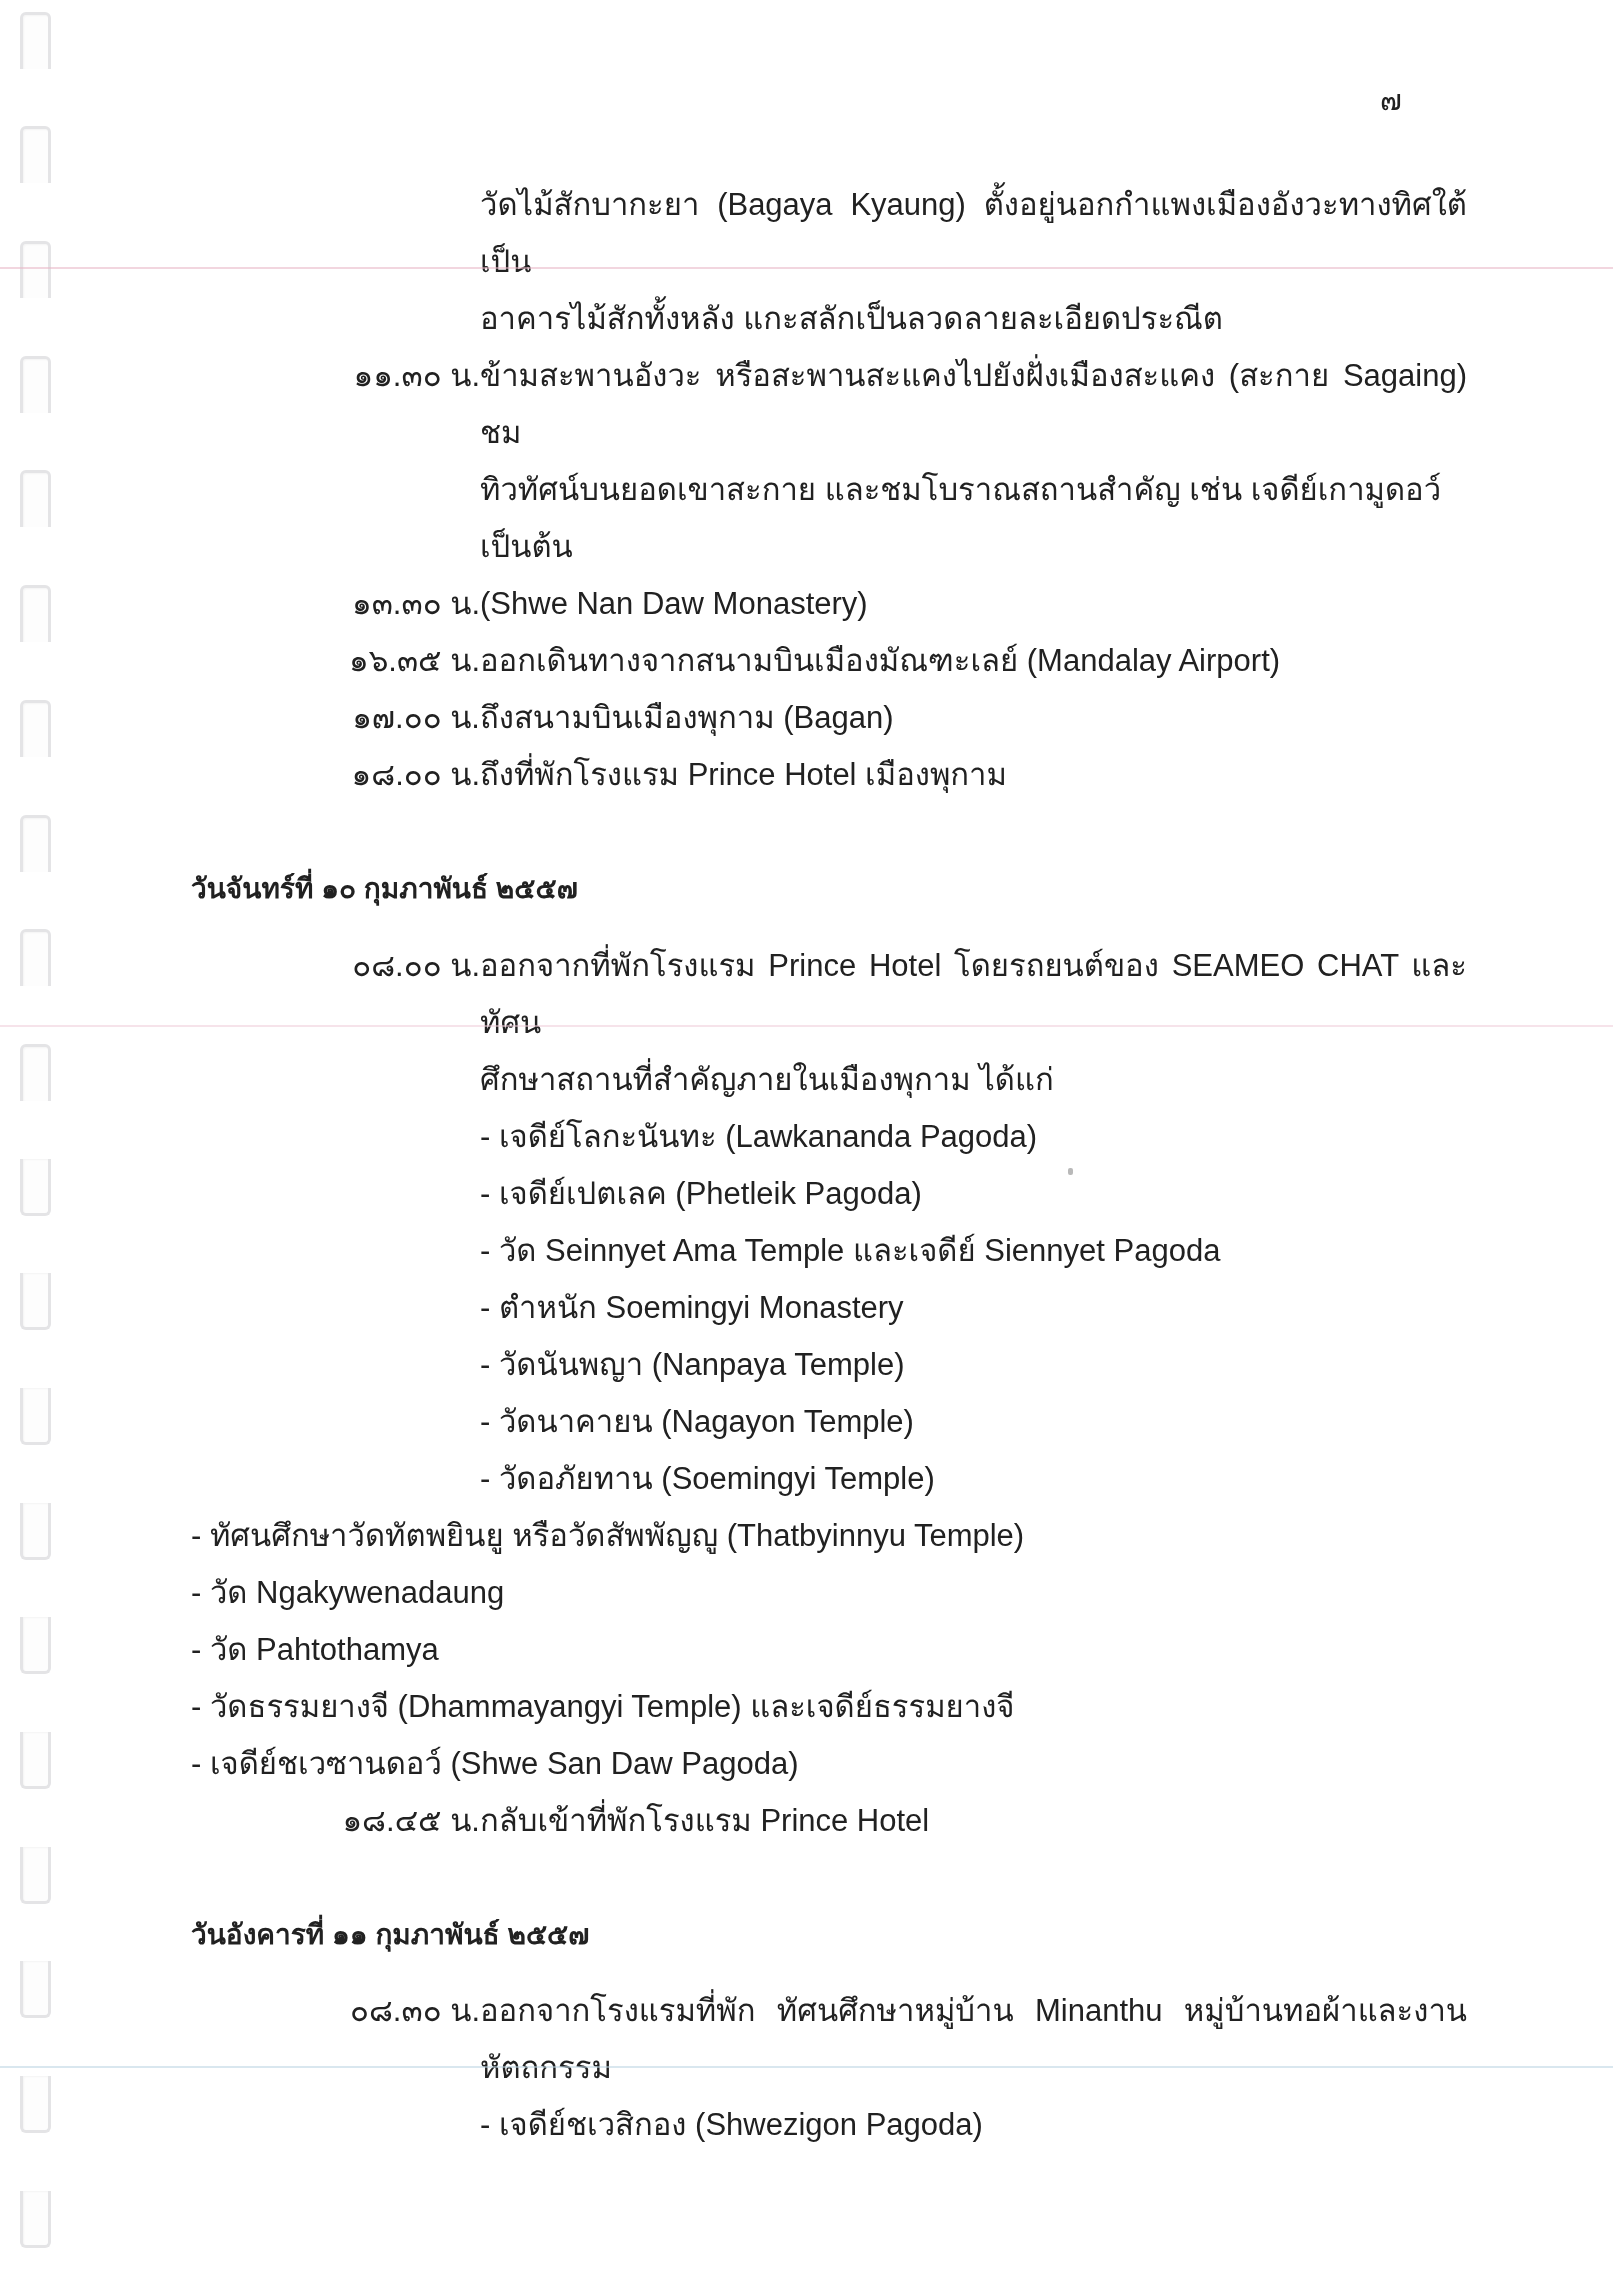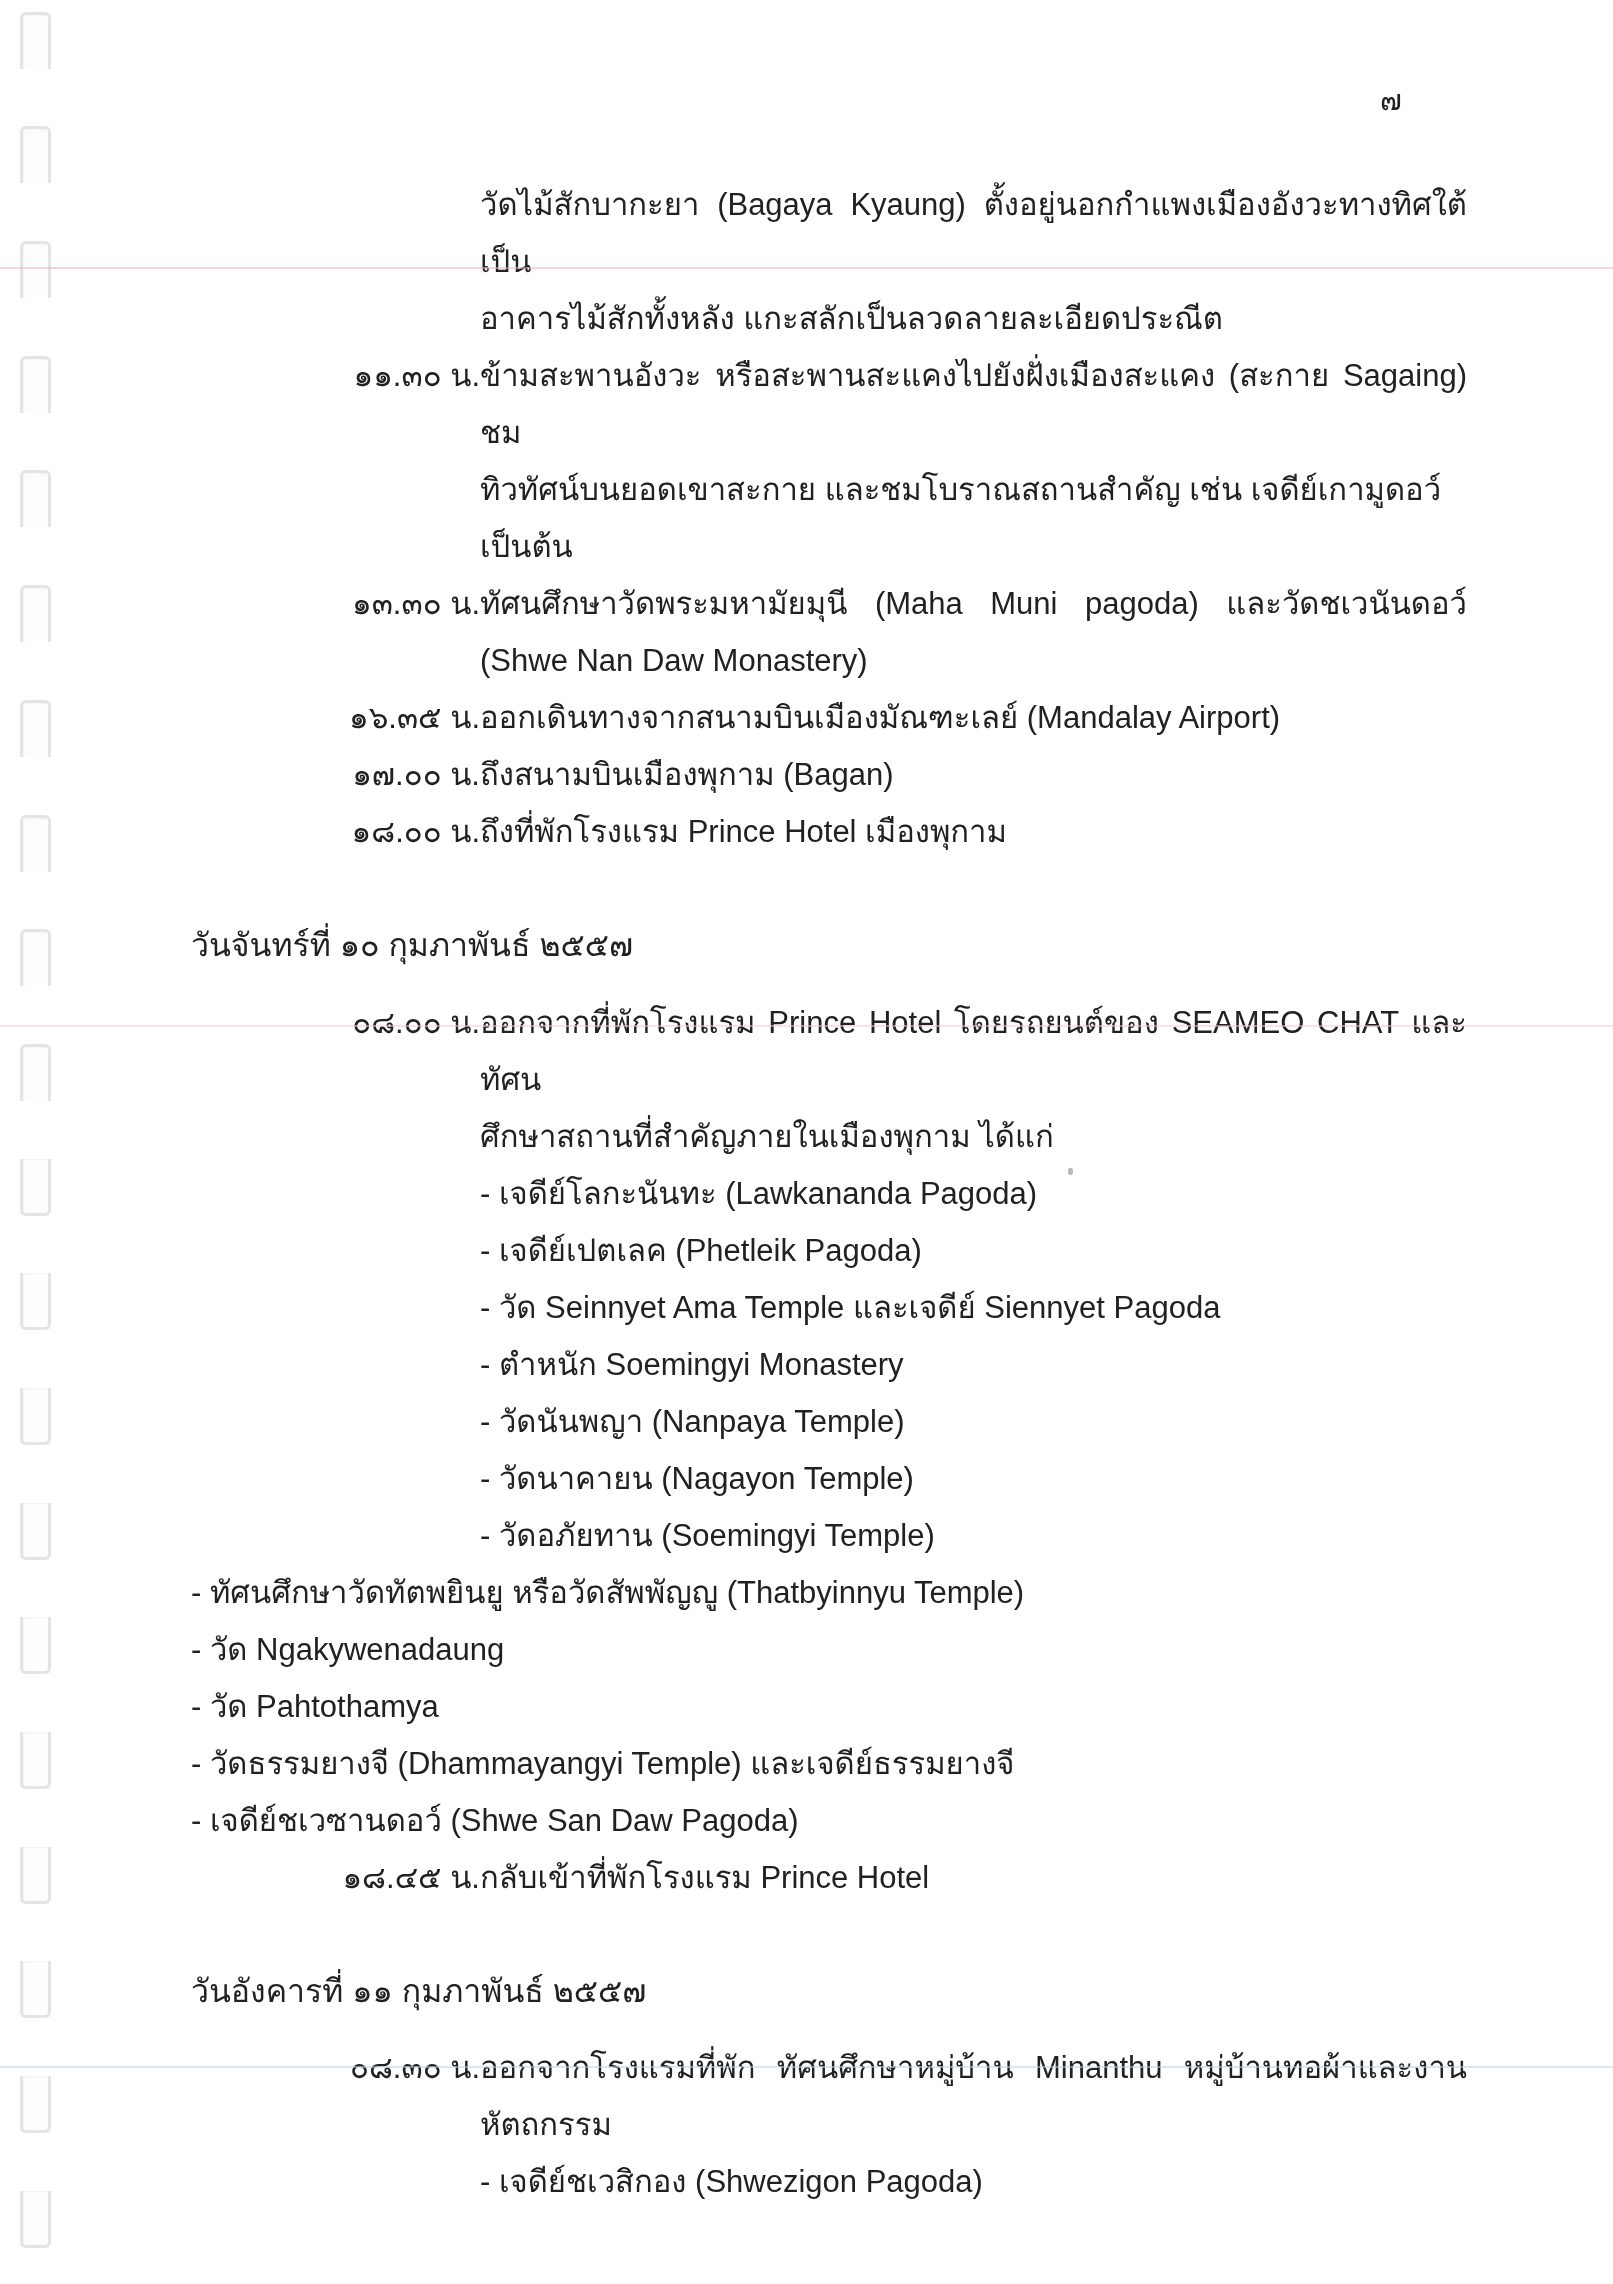--- a/index.html
+++ b/index.html
@@ -18,21 +18,21 @@
   .doc{
     position:absolute;left:191px;top:176px;width:1276px;
     font-size:31px;line-height:57px;
   }
   .row{display:flex;align-items:flex-start;}
   .time{flex:0 0 289px;white-space:nowrap;text-align:right;}
   .content{flex:1 1 auto;min-width:0;}
   .line{min-height:57px;}
   .line.just{text-align:justify;text-align-last:justify;}
   .b{font-weight:400;}
-  .heading{font-weight:400;margin-top:57px;margin-bottom:19.6px;font-size:32px;}
+  .heading{font-weight:700;margin-top:57px;margin-bottom:19.6px;font-size:28px;}
   
   .binder-mark{
     position:absolute;left:19.6px;width:25.5px;height:54px;
     background:#fdfdfd;
     border:3.9px solid #e4e4e6;
     border-radius:5.9px;
     box-shadow:inset 1px 1px 2px rgba(0,0,0,0.04);
   }
   .binder-mark.open-bottom{border-bottom:none;border-radius:5.9px 5.9px 0 0;}
   .binder-mark.open-top{border-top:none;border-radius:0 0 5.9px 5.9px;}
@@ -56,21 +56,20 @@
       <div class="row">
         <div class="time">๑๑.๓๐ น.</div>
         <div class="content">
           <div class="line just"><span>ข้ามสะพานอังวะ หรือสะพานสะแคงไปยังฝั่งเมืองสะแคง (สะกาย Sagaing) ชม</span></div>
           <div class="line"><span>ทิวทัศน์บนยอดเขาสะกาย และชมโบราณสถานสำคัญ เช่น เจดีย์เกามูดอว์ เป็นต้น</span></div>
         </div>
       </div>
       <div class="row">
         <div class="time">๑๓.๓๐ น.</div>
         <div class="content">
-          <div class="line just"><span>ทัศนศึกษา</span><span class="b">วัดพระมหามัยมุนี (Maha Muni pagoda) </span><span>และ</span><span class="b">วัดชเวนันดอว์</span></div>
           <div class="line"><span class="b">(Shwe Nan Daw Monastery)</span></div>
         </div>
       </div>
       <div class="row">
         <div class="time">๑๖.๓๕ น.</div>
         <div class="content">
           <div class="line"><span>ออกเดินทางจากสนามบินเมืองมัณฑะเลย์ (Mandalay Airport)</span></div>
         </div>
       </div>
       <div class="row">

